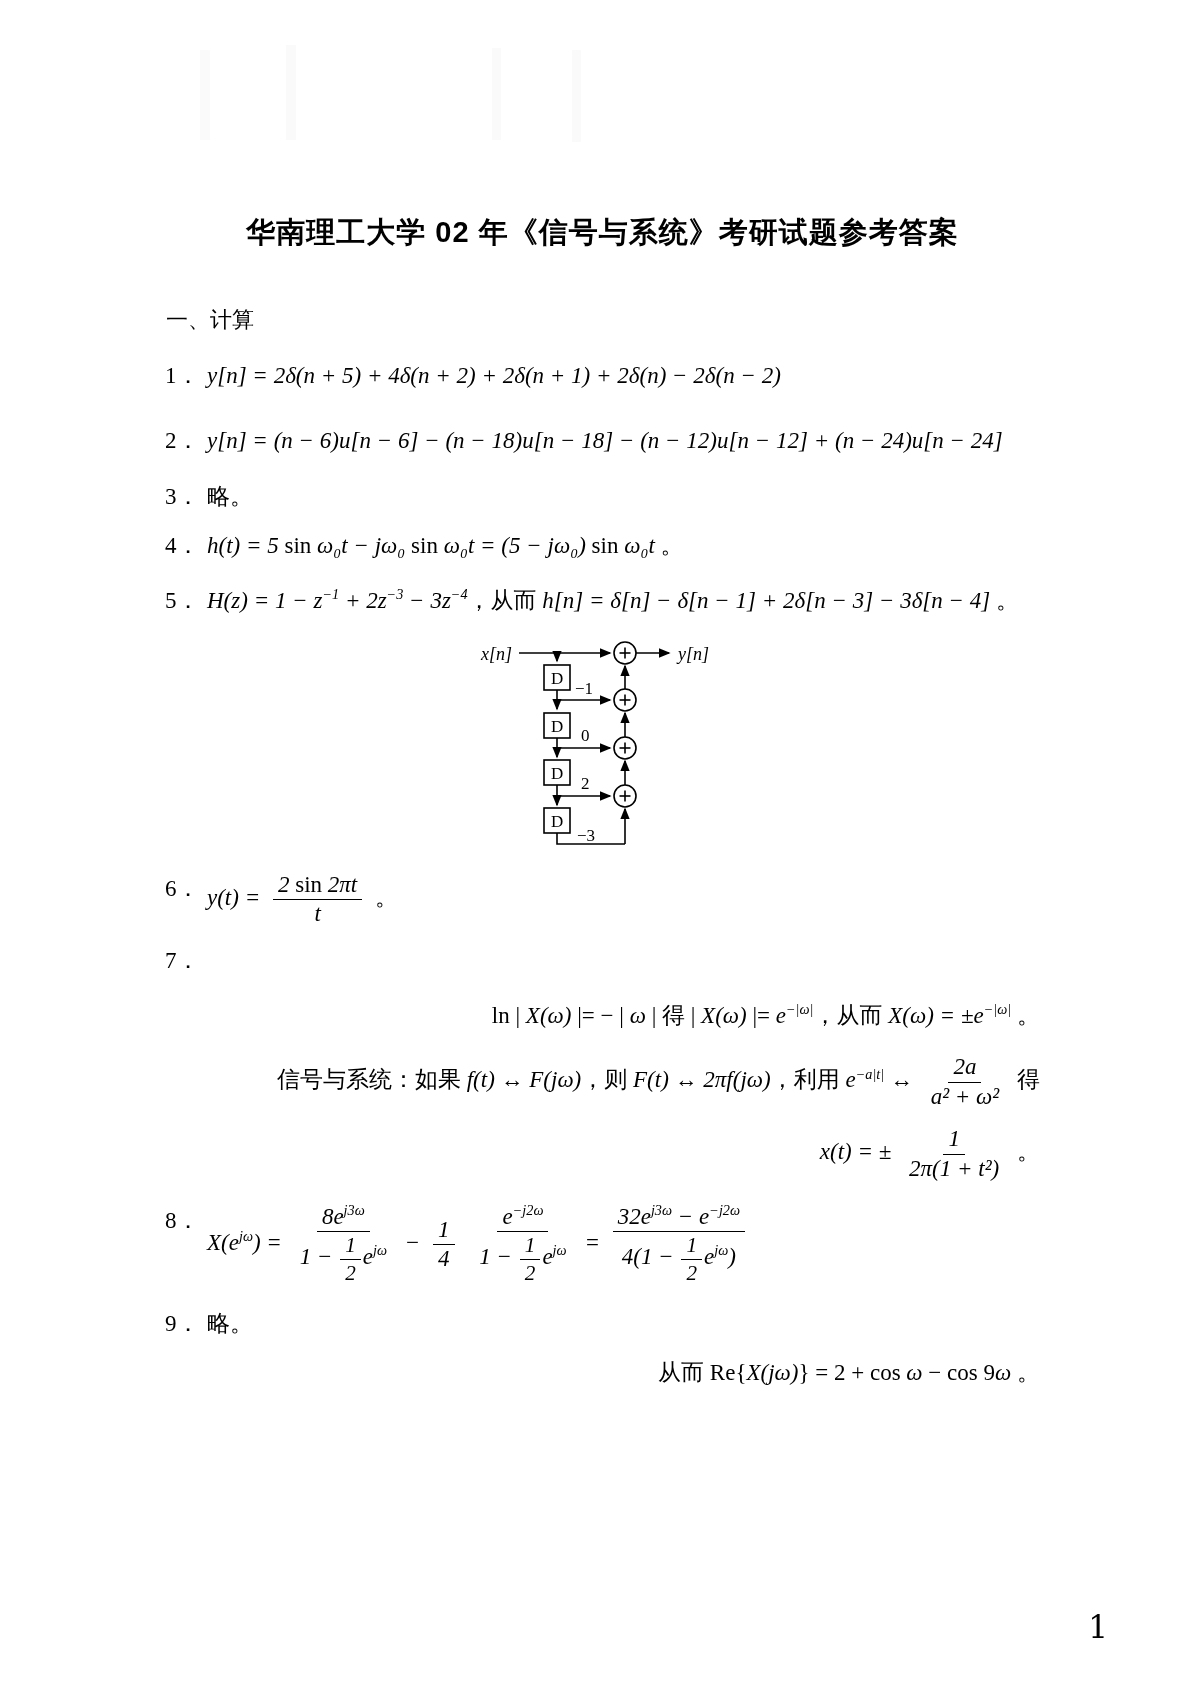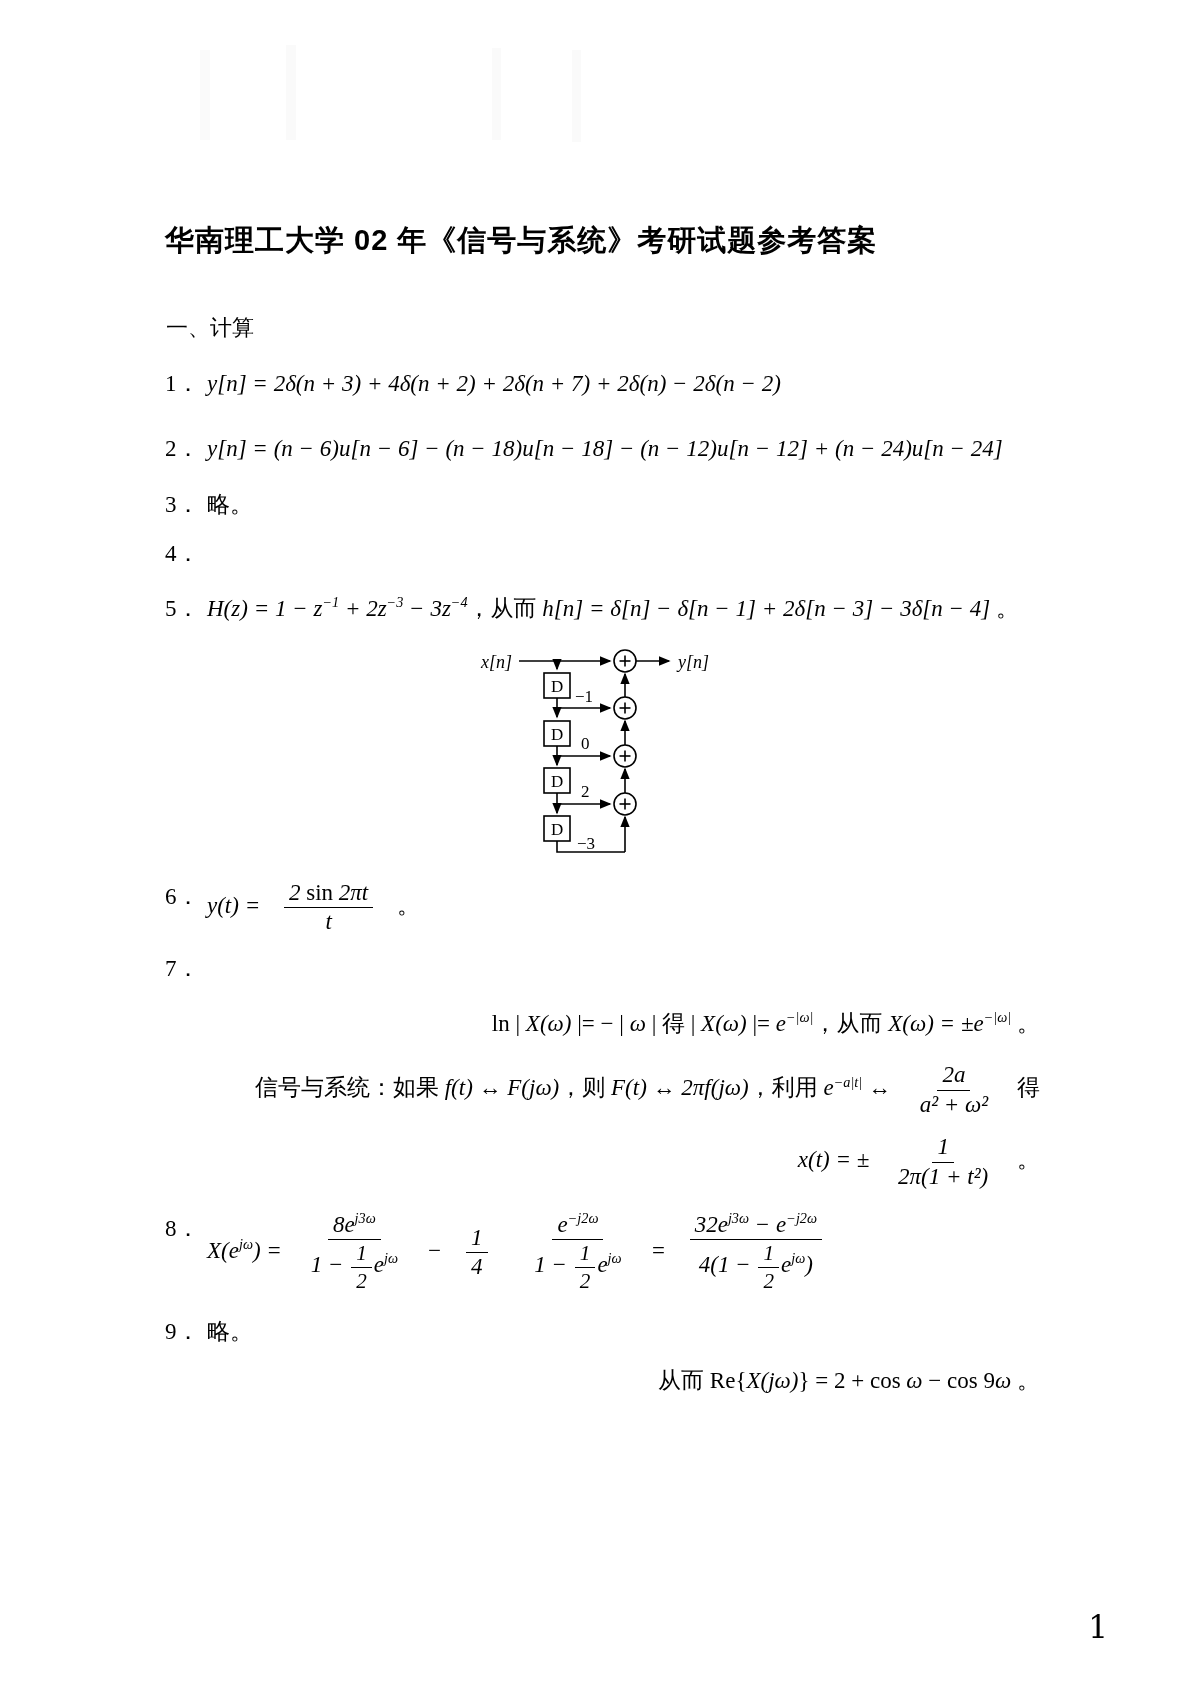--- a/index.html
+++ b/index.html
@@ -2,31 +2,31 @@
 <html><head>
 <meta charset="utf-8">
 <style>
   html,body { margin:0; padding:0; background:#ffffff; }
   .page {
     position:relative; width:1190px; height:1683px; background:#fff;
     font-family:"Liberation Serif", serif; color:#000; overflow:hidden;
   }
   .content { padding:205px 150px 0 165px; }
   .title {
-    text-align:left; font-weight:bold; font-size:29px; letter-spacing:1px;
-    font-family:"Liberation Sans", sans-serif; margin:16px 0 52px 0;
+    text-align:center; font-weight:bold; font-size:29px; letter-spacing:1px;
+    font-family:"Liberation Sans", sans-serif; margin:8px 0 52px 0;
   }
   .section-label { font-size:22px; margin:0 0 24px 1px; }
   .item { display:flex; align-items:flex-start; font-size:23px; line-height:1.45; }
   .item .no { flex:none; min-width:42px; }
   .math { display:block; }
   .mi { font-style:italic; }
   .mt { font-style:normal; }
   sup.msup { font-size:0.62em; font-style:italic; line-height:0; }
-  .frac { display:inline-flex; flex-direction:column; align-items:center; vertical-align:middle; margin:0 18px; }
+  .frac { display:inline-flex; flex-direction:column; align-items:center; vertical-align:middle; margin:0 7px; }
   .frac .num { display:block; text-align:center; padding:0 5px 1px; border-bottom:1.6px solid #000; line-height:1.15; }
   .frac .den { display:block; text-align:center; padding:1px 5px 0; line-height:1.15; }
   .frac .frac { font-size:0.92em; margin:0 2px; }
   .cont { margin-left:42px;justify-content:flex-end; }
   .mb-lg { margin-bottom:32px; }
   .mb-md { margin-bottom:22px; }
   .mb-sm { margin-bottom:16px; }
   .diagram-wrap { margin:18px 0 20px 310px; }
   .diagram-wrap svg { display:block; }
   .svg-line { stroke:#000; stroke-width:1.6; fill:none; }
@@ -48,35 +48,36 @@
   <div class="wm" style="left:572px;top:50px;width:9px;height:92px;"></div>
 
   <div class="content">
 
     <h1 class="title">华南理工大学 02 年《信号与系统》考研试题参考答案</h1>
 
     <div class="section-label">一、计算</div>
 
     <div class="item mb-lg">
       <span class="no">1．</span>
-      <span class="math"><span class="mi">y[n] = 2δ(n + 3) + 4δ(n + 2) + 2δ(n + 7) + 2δ(n) − 2δ(n − 2)</span></span>
+      <span class="math"><span class="mi">y[n] = 2δ(n + 5) + 4δ(n + 2) + 2δ(n + 1) + 2δ(n) − 2δ(n − 2)</span></span>
     </div>
 
     <div class="item mb-md">
       <span class="no">2．</span>
       <span class="math"><span class="mi">y[n] = (n − 6)u[n − 6] − (n − 18)u[n − 18] − (n − 12)u[n − 12] + (n − 24)u[n − 24]</span></span>
     </div>
 
     <div class="item mb-sm">
       <span class="no">3．</span>
       <span class="math mt">略。</span>
     </div>
 
     <div class="item mb-md">
       <span class="no">4．</span>
+      <span class="math"><span class="mi">h(t) = 5 </span><span class="mt">sin </span><span class="mi">ω₀t − jω₀ </span><span class="mt">sin </span><span class="mi">ω₀t = (5 − jω₀) </span><span class="mt">sin </span><span class="mi">ω₀t</span><span class="mt"> 。</span></span>
     </div>
 
     <div class="item">
       <span class="no">5．</span>
       <span class="math"><span class="mi">H(z) = 1 − z</span><sup class="msup">−1</sup><span class="mi"> + 2z</span><sup class="msup">−3</sup><span class="mi"> − 3z</span><sup class="msup">−4</sup><span class="mt">，从而 </span><span class="mi">h[n] = δ[n] − δ[n − 1] + 2δ[n − 3] − 3δ[n − 4]</span><span class="mt"> 。</span></span>
     </div>
 
     <div class="diagram-wrap">
       <svg width="250" height="216" viewBox="0 0 250 216">
         <defs>

